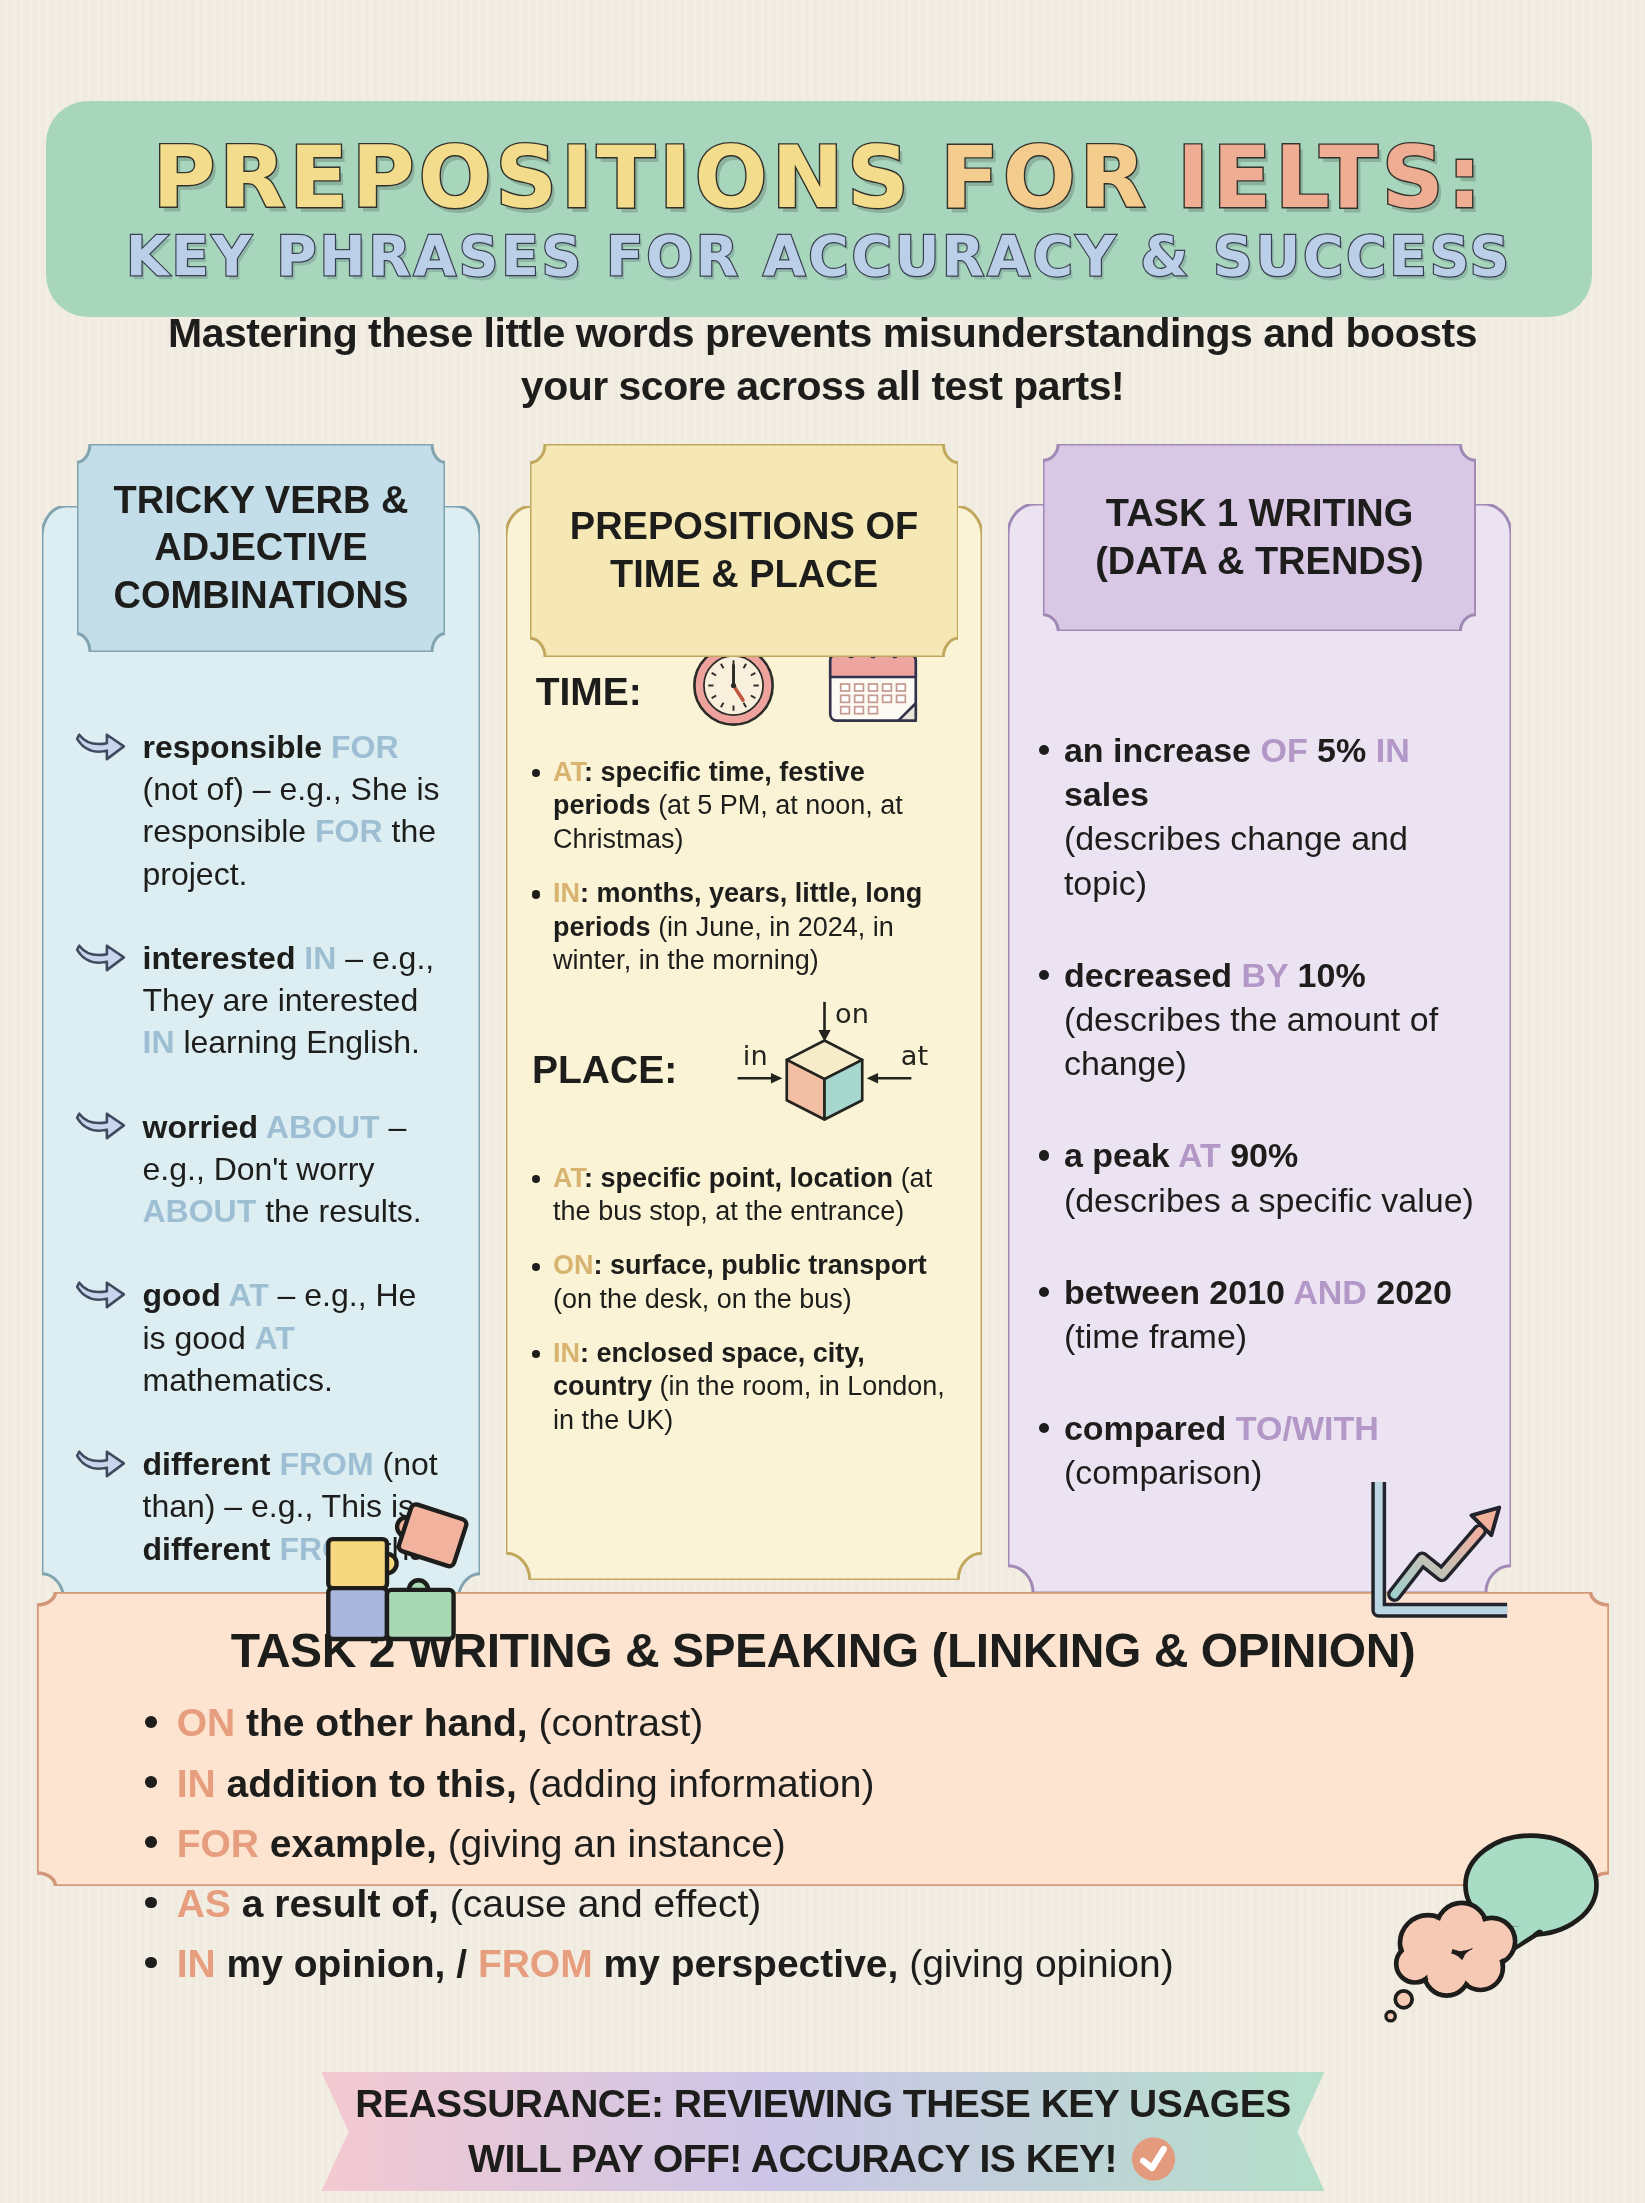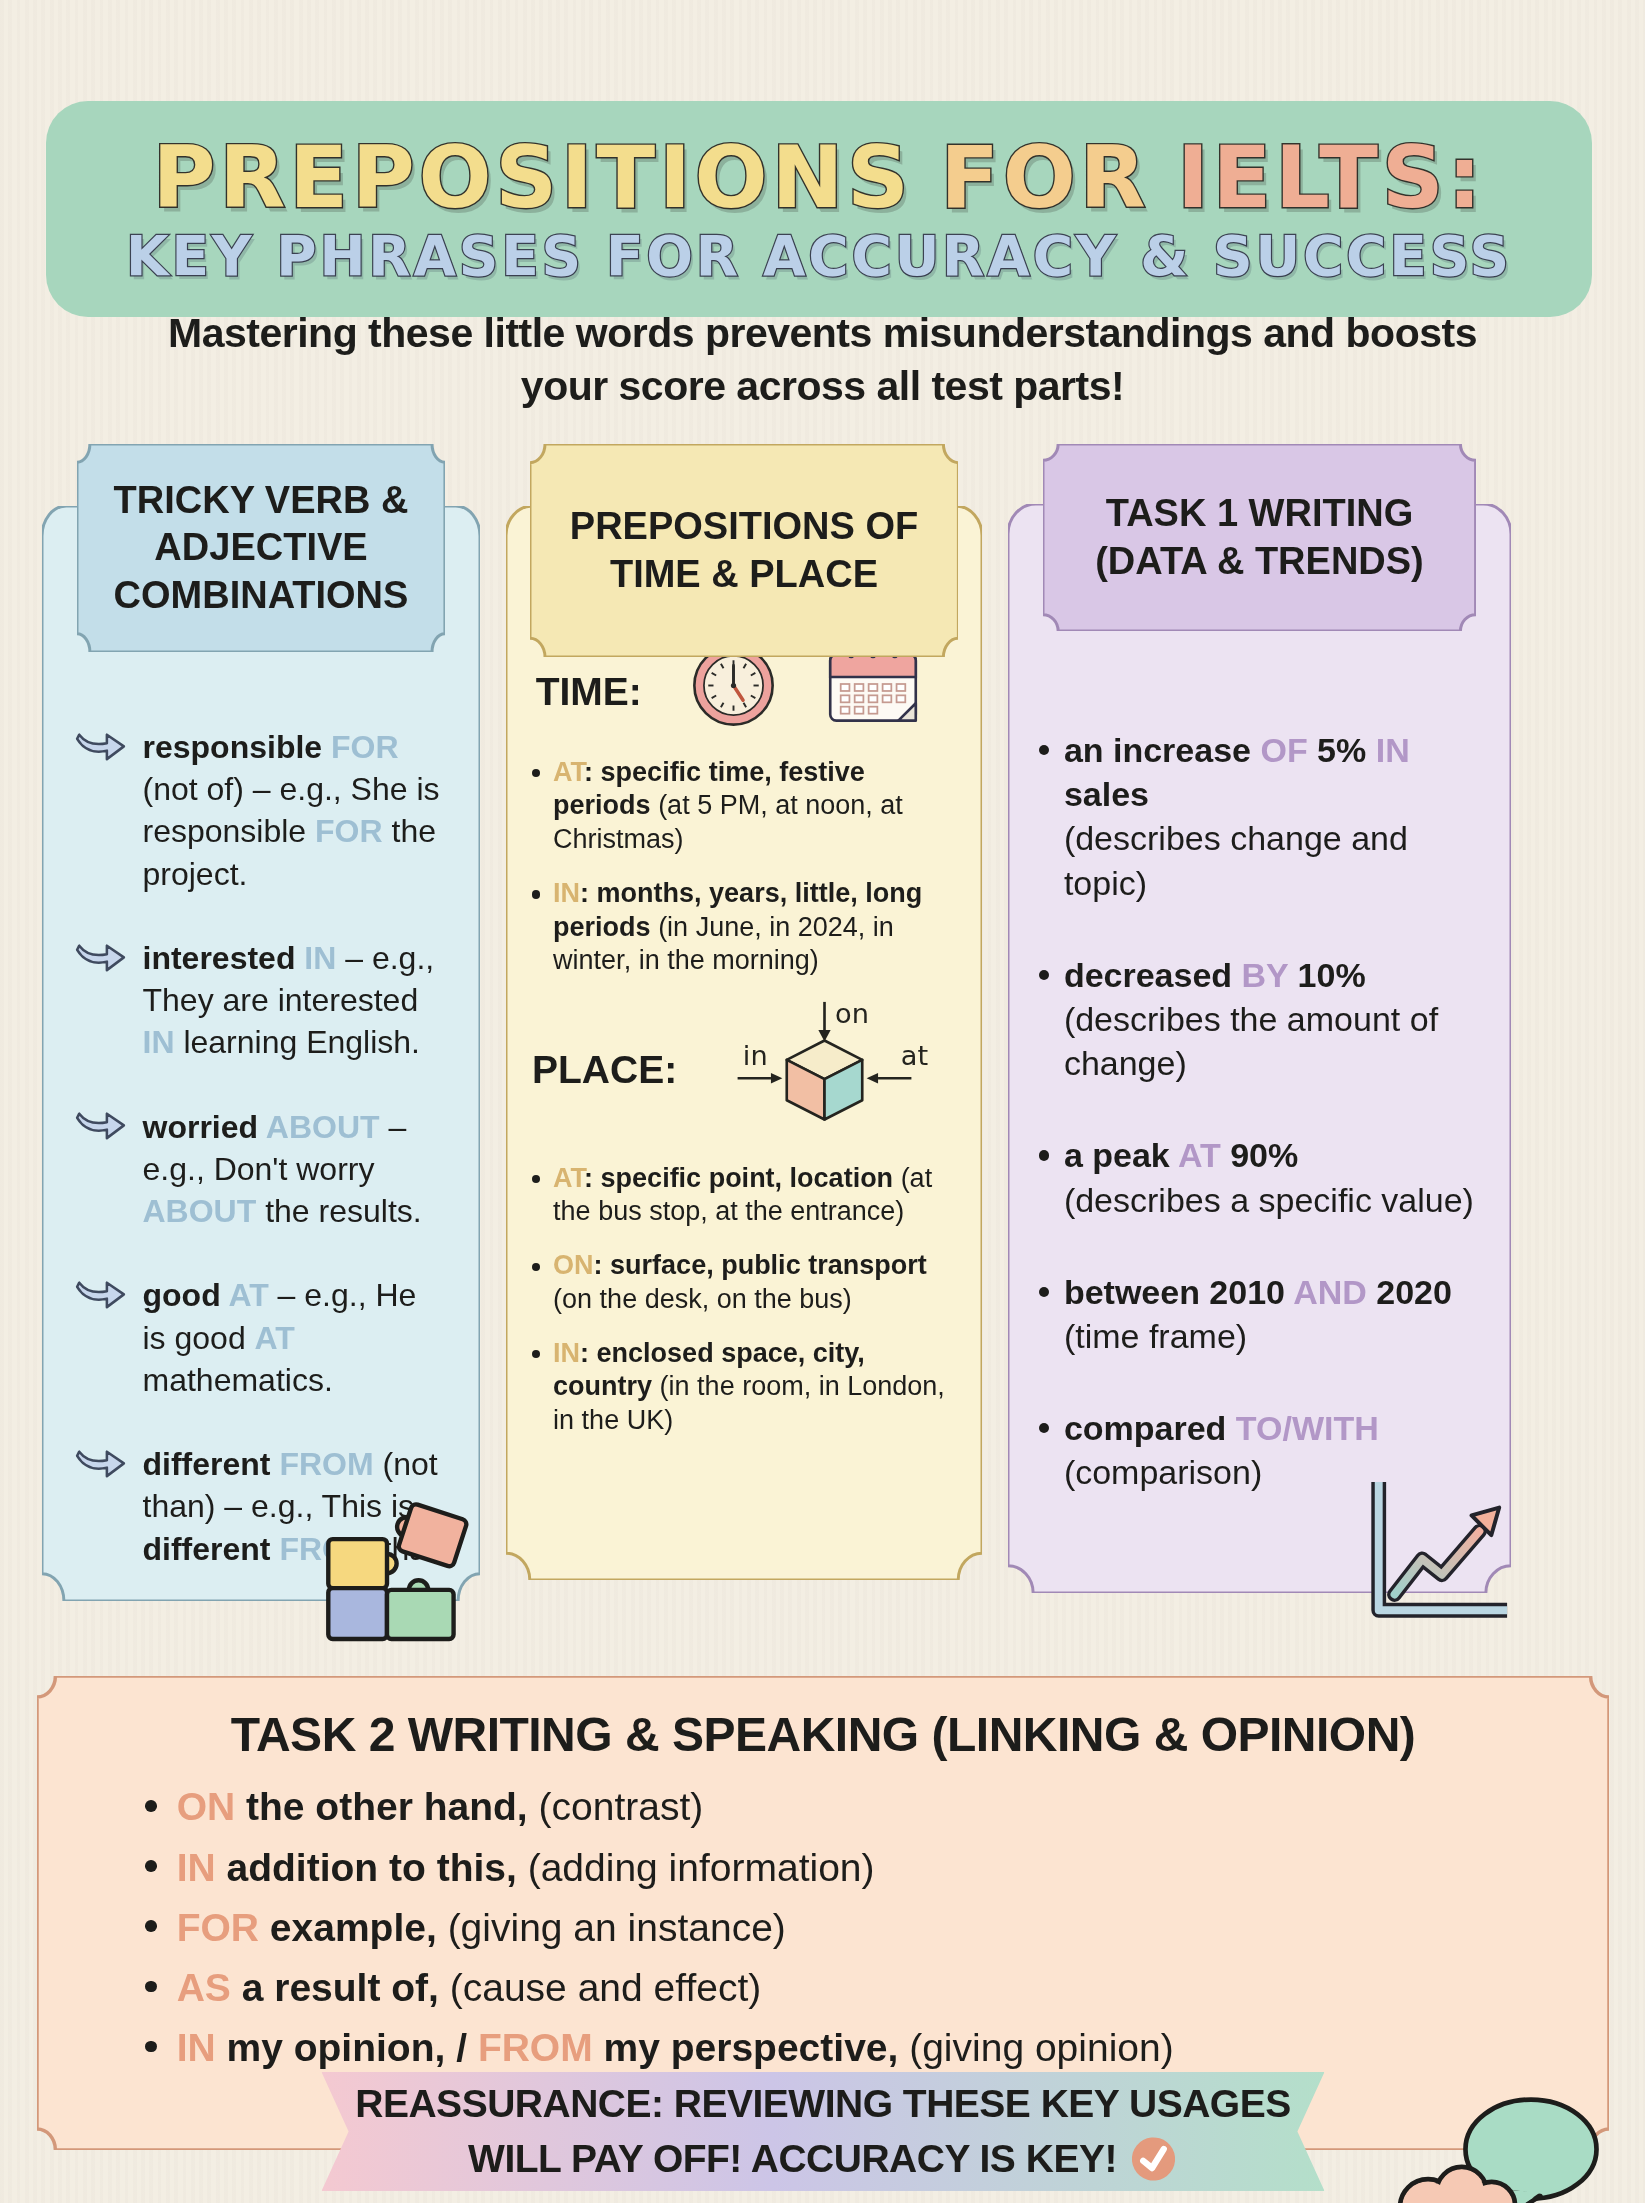--- a/index.html
+++ b/index.html
@@ -81,21 +81,21 @@
   .ic-cube{ width:237px; height:151px; }
 
   
   .c2 ul.seglist{ gap:48px; font-size:34px; line-height:1.3; }
   .c2 li.item{ gap:14.7px; }
   .corner-ic{ position:absolute; z-index:3; }
   .ic-puzzle{ width:184px; right:-5.5px; bottom:-57px; }
   .ic-chart{ width:158px; right:-3.7px; bottom:-39px; }
 
   
-  .task2{ position:absolute; top:1676px; left:37px; width:1572px; height:474px; padding:31px 64px 28px; }
+  .task2{ position:absolute; top:1592px; left:37px; width:1572px; height:294px; padding:31px 64px 28px; }
   .task2 .content{ position:relative; z-index:1; }
   .task2 h2{ margin:0; text-align:center; font-size:48px; font-weight:700; letter-spacing:-0.5px; }
   .task2 ul.seglist{ margin-top:18.4px; margin-left:44px; gap:6.4px; font-size:39px; line-height:1.38; }
   .task2 li.item{ gap:20px; }
   .ic-bubbles{ width:234px; right:5.5px; bottom:-158px; }
 
   
   .ribbon{
     position:absolute; top:2072px; left:50%; transform:translateX(-50%);
     width:1003px; height:119px;

